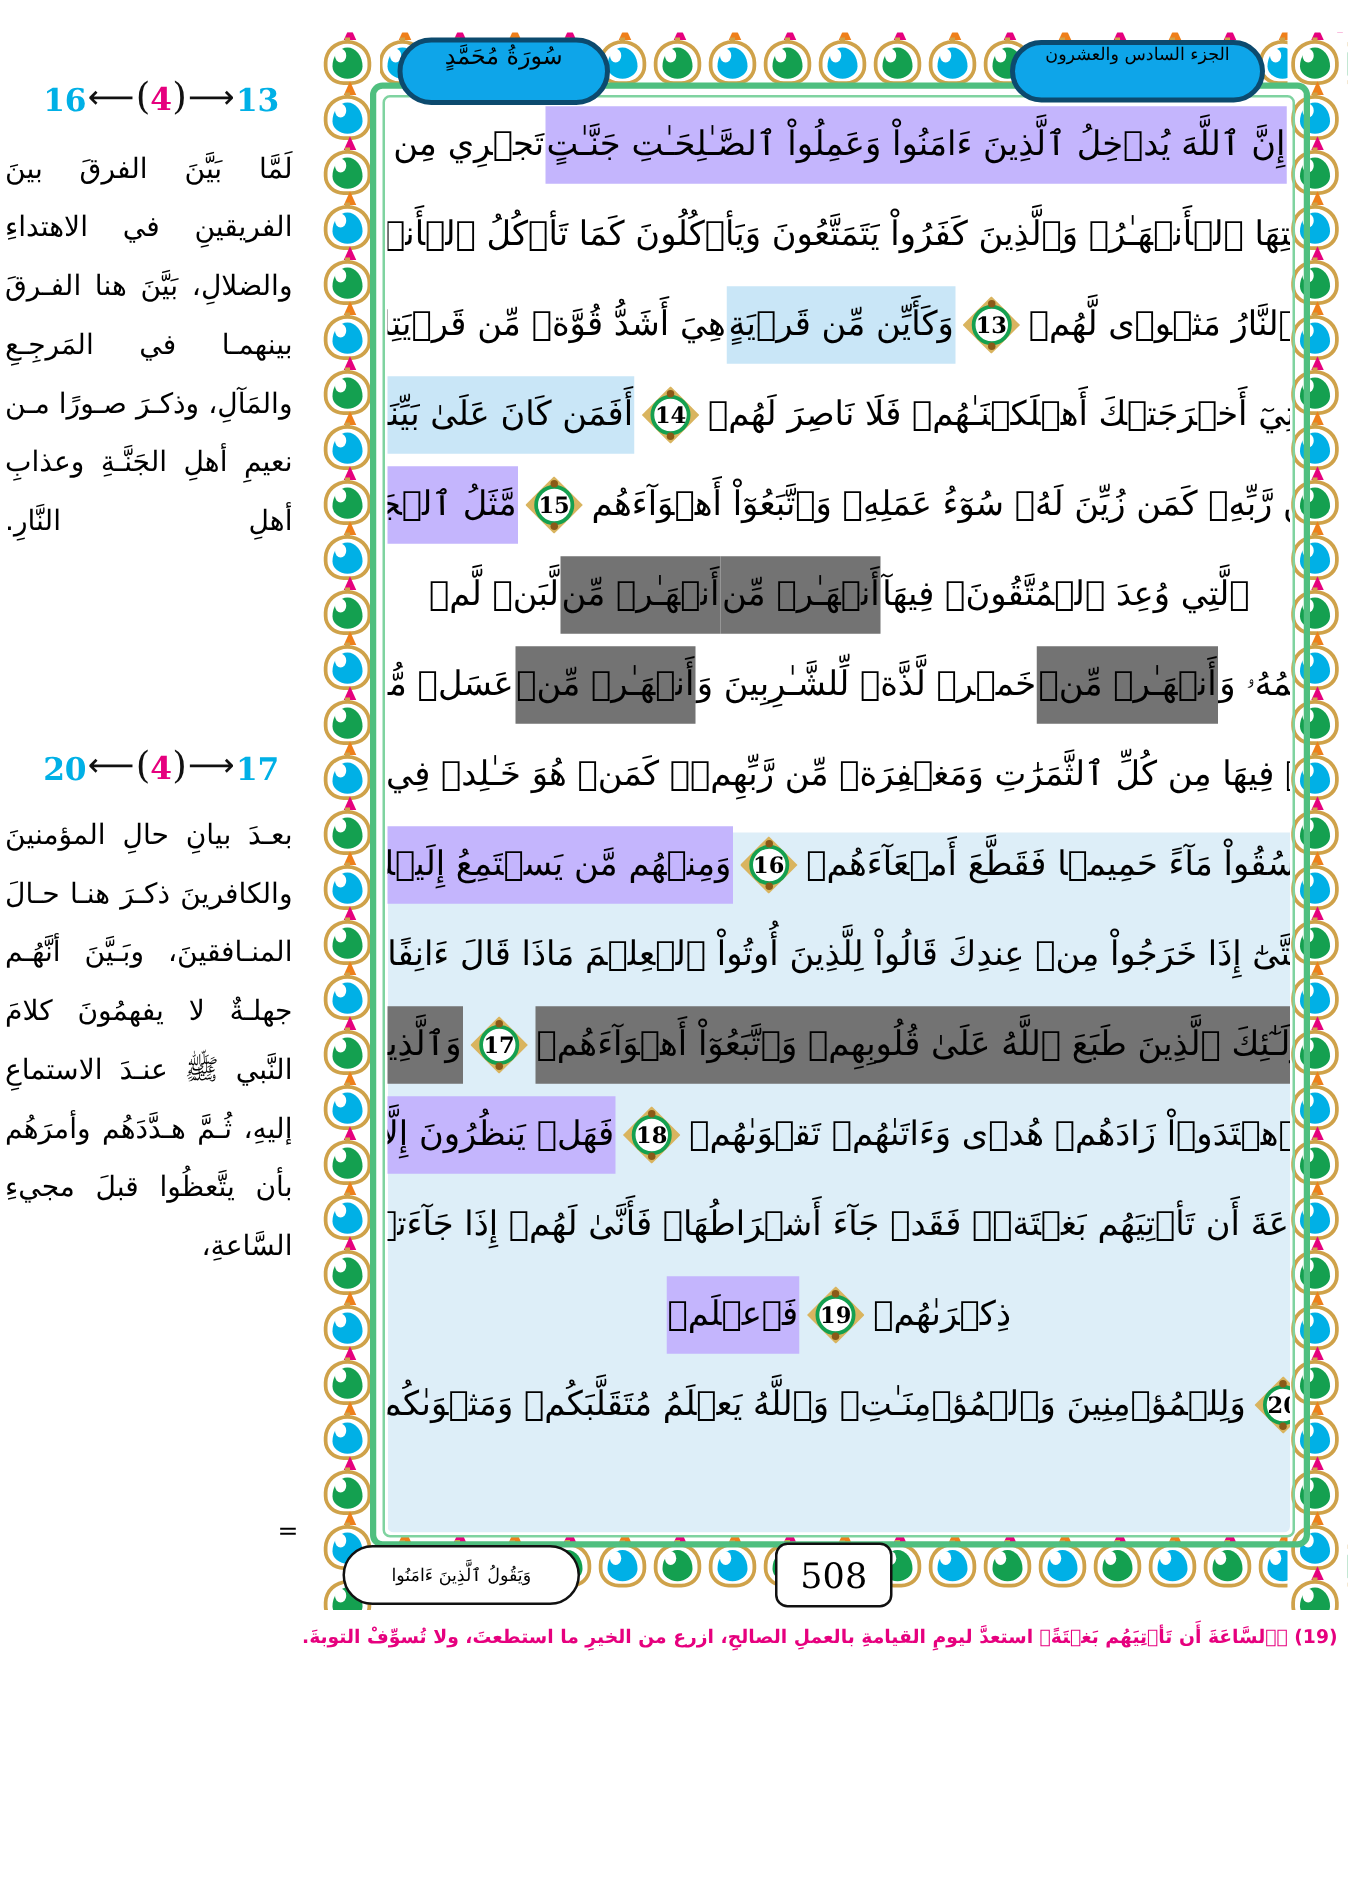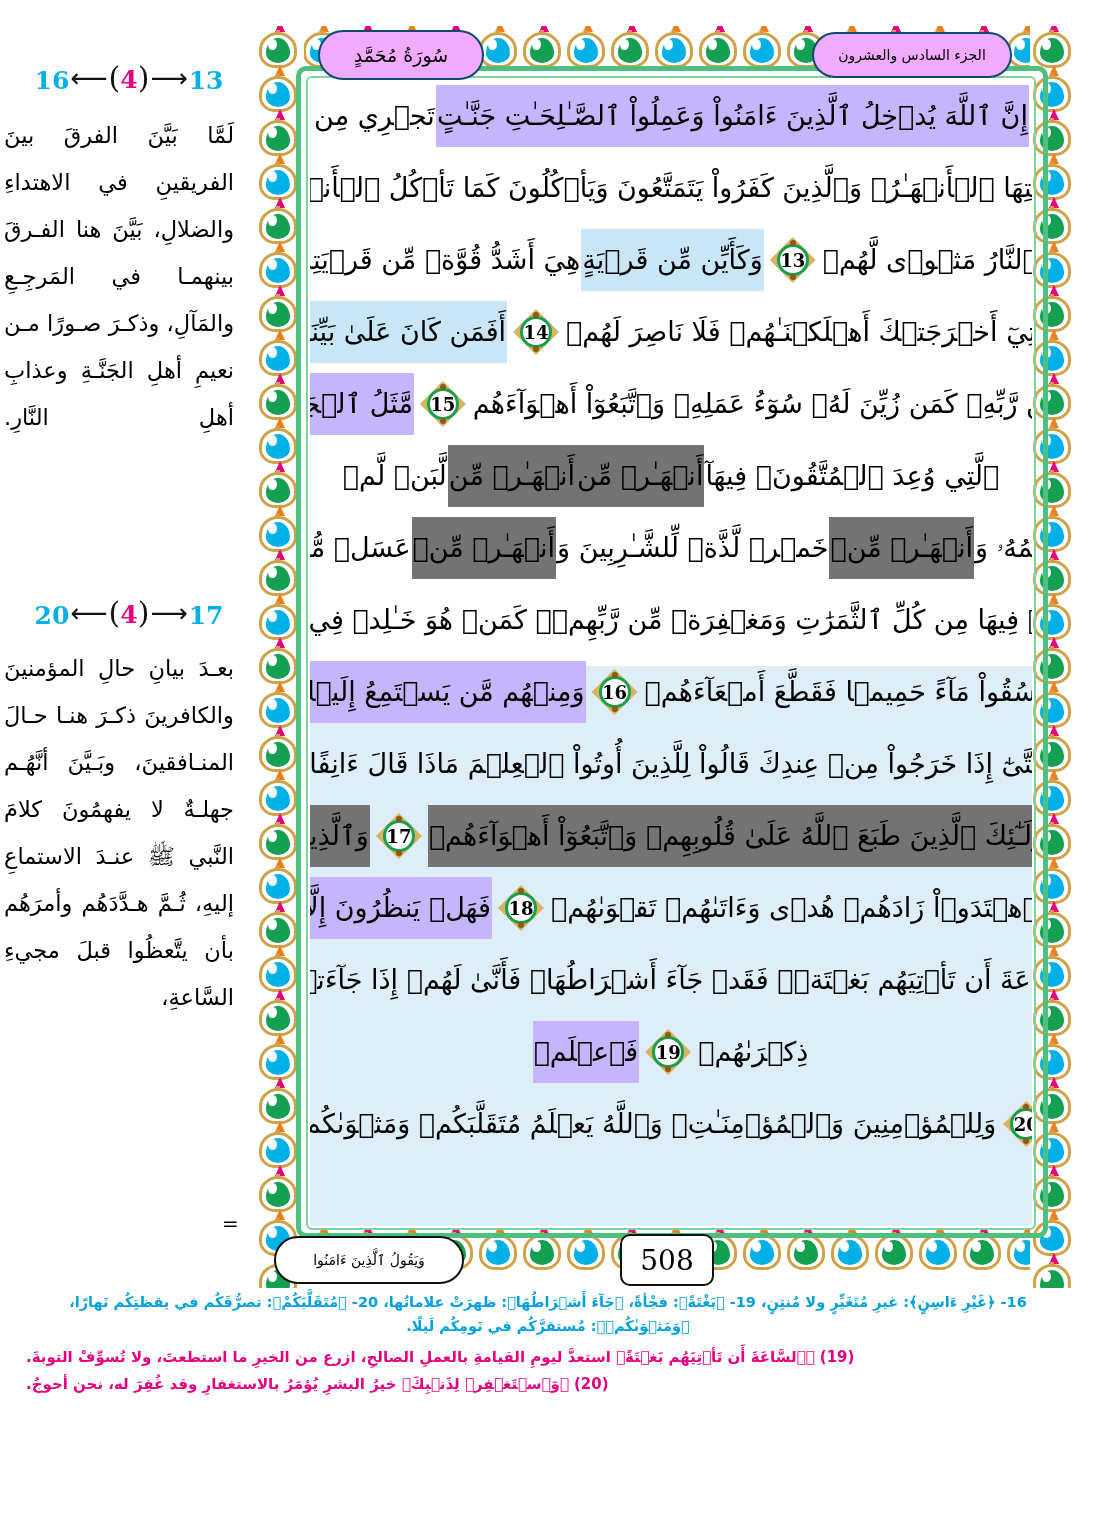--- a/index.html
+++ b/index.html
@@ -141,22 +141,22 @@
     font-size:18px;font-weight:bold;color:#000;direction:ltr;
   }
   .ayah-marker .dot-t,.ayah-marker .dot-b{
     position:absolute;left:23px;width:6px;height:6px;border-radius:50%;background:#8a5a18;
   }
   .ayah-marker .dot-t{top:6px;}
   .ayah-marker .dot-b{bottom:6px;}
 
   
   .cartouche{
-    position:absolute;background:#f0abfc;border:2px solid #0c4a6e;
-    border-radius:999px;display:flex;align-items:center;justify-content:center;
+    position:absolute;background:#0ea5e9;border:4px solid #0c4a6e;
+    border-radius:999px;display:flex;align-items:flex-start;justify-content:center;
     z-index:8;
   }
   #surah-cartouche{left:62px;top:4px;width:162px;height:46px;}
   #juz-cartouche{right:66px;top:6px;width:196px;height:42px;}
   .cartouche-text{
     font-family:"DejaVu Sans","Liberation Sans",sans-serif;
     font-size:19px;color:#000;white-space:nowrap;
   }
   #juz-cartouche .cartouche-text{font-size:14px;}
 
@@ -187,21 +187,21 @@
   .note-lugha{
     font-family:"DejaVu Sans","Liberation Sans",sans-serif;
     font-size:14.5px;line-height:24px;color:#00a0dc;
     text-align:center;padding:0 24px;font-weight:bold;
   }
   .note-hidaya{
     font-family:"DejaVu Sans","Liberation Sans",sans-serif;
     font-size:15px;line-height:27px;color:#e6007e;
     text-align:left;padding:0 26px;font-weight:bold;direction:rtl;
   }
-  .note-hidaya.row{text-align:left;}
+  .note-hidaya.row{text-align:right;}
   .notes-gap{height:6px;}
 </style>
 </head>
 <body>
 
 <div id="tafsir-column">
 
   <div class="juz-ribbon" style="top:60px;">
     <span class="juz-num">16</span>
     <span class="juz-arrow">⟵</span>
@@ -959,17 +959,15 @@
 
   <div id="catchword-cartouche">
     <span>وَيَقُولُ ٱلَّذِينَ ءَامَنُوا</span>
   </div>
   <div id="pagenum-cartouche">
     <span>508</span>
   </div>
 </div>
 
 <div id="notes-area">
-  <div class="note-lugha">16- ﴿غَيْرِ ءَاسِنٍ﴾: غيرِ مُتَغَيِّرٍ ولا مُنتِنٍ، 19- ﴿بَغْتَةً﴾: فجْأةً، ﴿جَآءَ أَشۡرَاطُهَا﴾: ظهرَتْ علاماتُها، 20- ﴿مُتَقَلَّبَكُمْ﴾: تصرُّفَكُم في يقظتِكُم نَهارًا، ﴿وَمَثۡوَىٰكُمۡ﴾: مُستقرَّكُم في نَومِكُم لَيلًا.</div>
   <div class="notes-gap"></div>
   <div class="note-hidaya row">(19) ﴿ٱلسَّاعَةَ أَن تَأۡتِيَهُم بَغۡتَةً﴾ استعدَّ ليومِ القيامةِ بالعملِ الصالحِ، ازرع من الخيرِ ما استطعتَ، ولا تُسوِّفْ التوبةَ.</div>
-  <div class="note-hidaya row">(20) ﴿وَٱسۡتَغۡفِرۡ لِذَنۢبِكَ﴾ خيرُ البشرِ يُؤمَرُ بالاستغفارِ وقد غُفِرَ له، نحن أحوجُ.</div>
 </div>
 
 </body></html>

